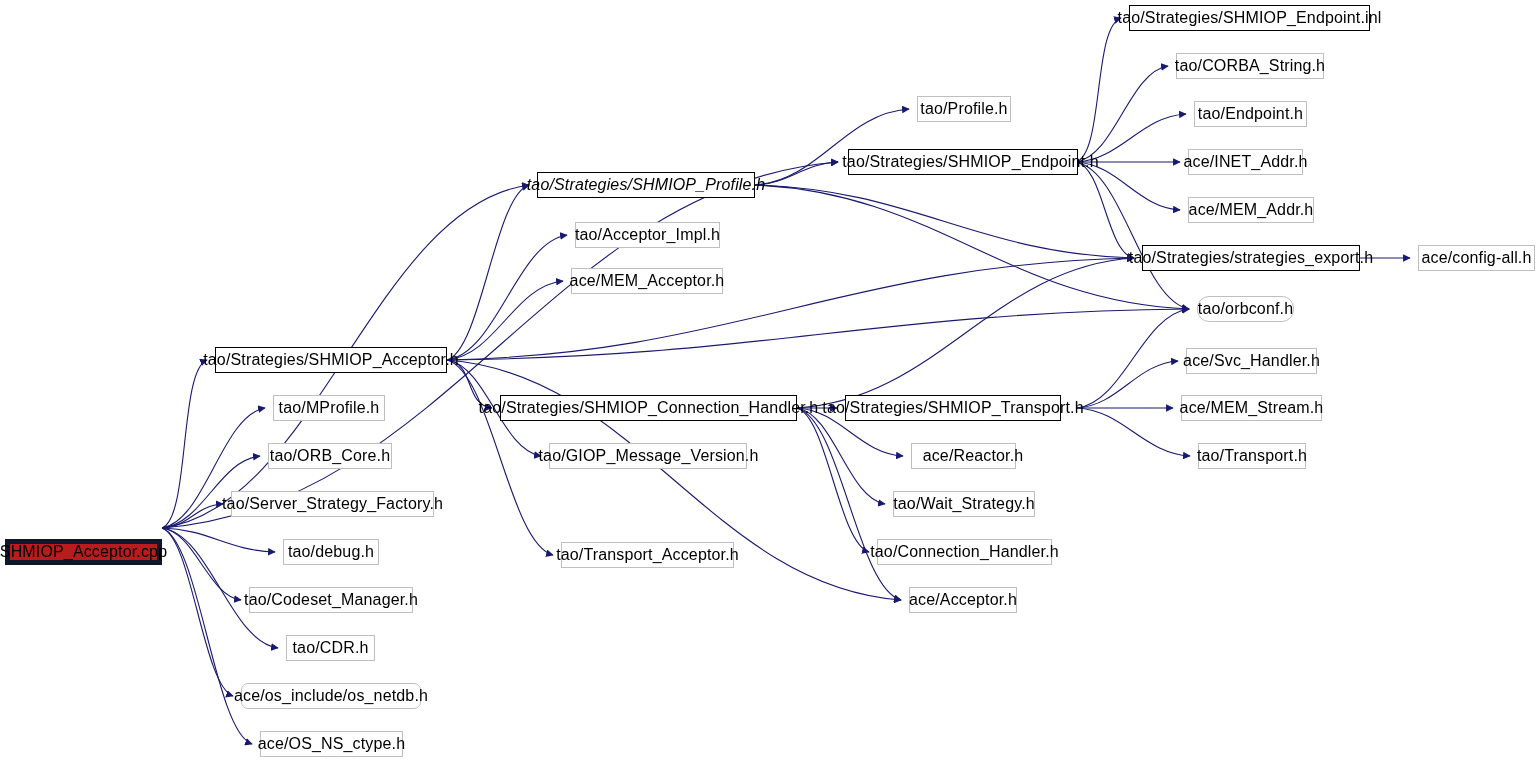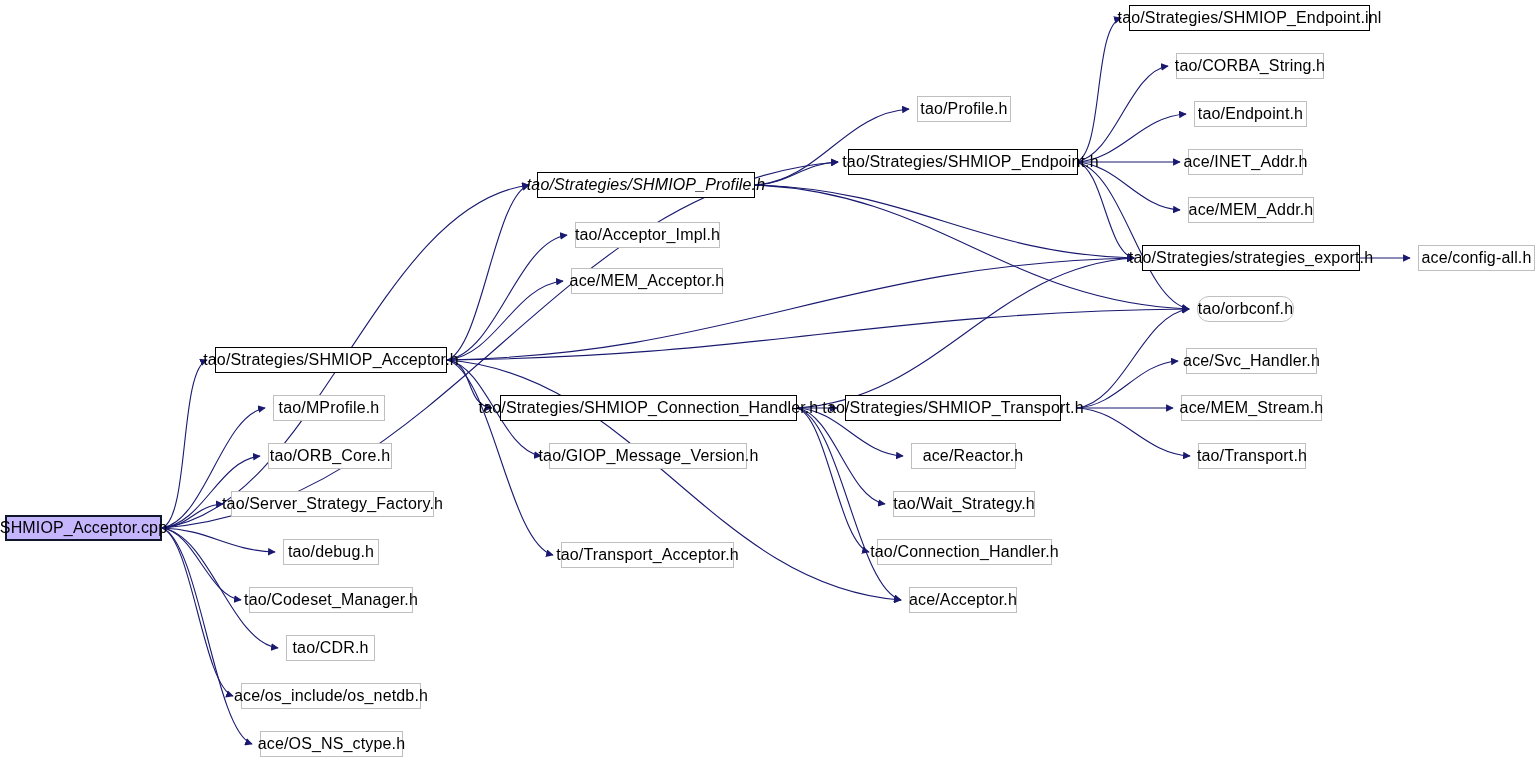--- a/index.html
+++ b/index.html
@@ -38,22 +38,23 @@
     line-height: 1;
     white-space: nowrap;
     height: 26px;
     padding: 0 9px;
     letter-spacing: 0.15px;
   }
   .node.emph {
     border: 1px solid #000000;
   }
   .node.root {
-    border: 2px solid #0f172a;
-    background: #c4b5fd;
+    border: 5px solid #0f172a;
+    background: #b91c1c;
+    margin-top: 24px;
   }
   .node-label {
     pointer-events: none;
   }
 </style>
 </head>
 <body>
 
 <div id="graph-canvas">
   <svg id="edge-layer" viewBox="0 0 1536 760" width="1536" height="760">
@@ -143,21 +144,21 @@
       </div>
       <div class="node" style="left: 283px; top: 539px; width: 96px;">
         <span class="node-label">tao/debug.h</span>
       </div>
       <div class="node" style="left: 249px; top: 587px; width: 164px;">
         <span class="node-label">tao/Codeset_Manager.h</span>
       </div>
       <div class="node" style="left: 286px; top: 635px; width: 89px;">
         <span class="node-label">tao/CDR.h</span>
       </div>
-      <div class="node" style="left: 241px; top: 683px; width: 180px;">
+      <div class="node" style="left: 241px; top: 683px; width: 180px; border-radius: 7px;">
         <span class="node-label">ace/os_include/os_netdb.h</span>
       </div>
       <div class="node" style="left: 260px; top: 731px; width: 143px;">
         <span class="node-label">ace/OS_NS_ctype.h</span>
       </div>
       <div class="node" style="left: 575px; top: 222px; width: 145px;">
         <span class="node-label">tao/Acceptor_Impl.h</span>
       </div>
       <div class="node" style="left: 571px; top: 268px; width: 152px;">
         <span class="node-label">ace/MEM_Acceptor.h</span>

